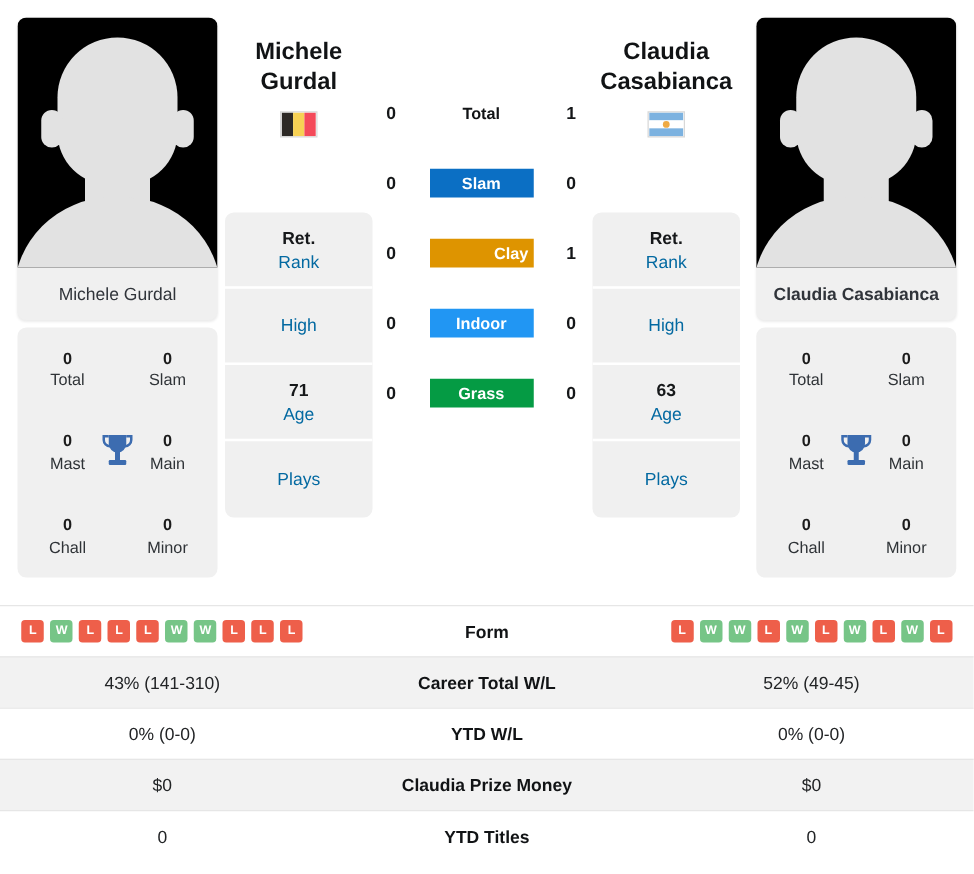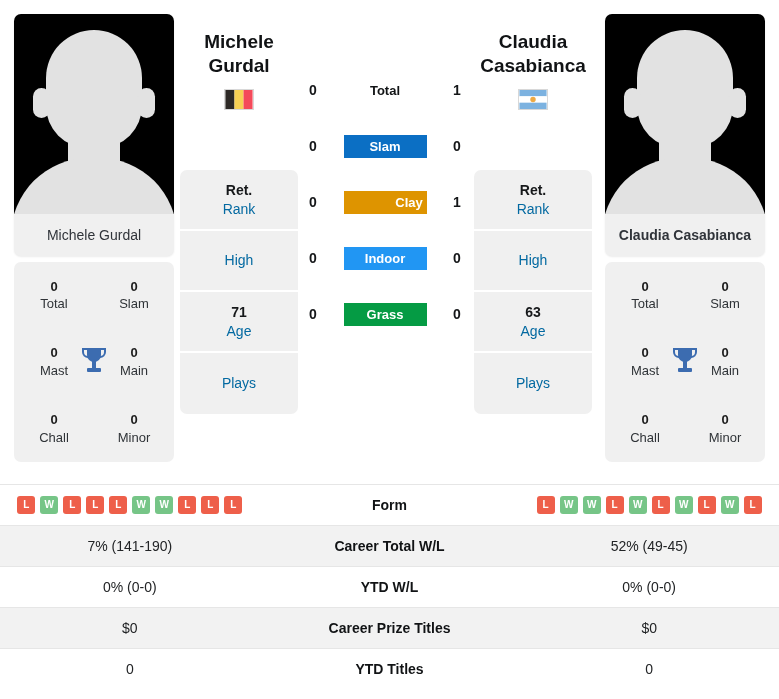--- a/index.html
+++ b/index.html
@@ -425,32 +425,32 @@
           <span class="badge L">L</span>
           <span class="badge W">W</span>
           <span class="badge L">L</span>
           <span class="badge W">W</span>
           <span class="badge L">L</span>
           <span class="badge W">W</span>
           <span class="badge L">L</span>
         </div>
       </div>
       <div class="trow alt">
-        <div class="tcell">7% (141-190)</div>
+        <div class="tcell">43% (141-310)</div>
         <div class="tcell mid">Career Total W/L</div>
         <div class="tcell">52% (49-45)</div>
       </div>
       <div class="trow">
         <div class="tcell">0% (0-0)</div>
         <div class="tcell mid">YTD W/L</div>
         <div class="tcell">0% (0-0)</div>
       </div>
       <div class="trow alt">
         <div class="tcell">$0</div>
-        <div class="tcell mid">Career Prize Titles</div>
+        <div class="tcell mid">Claudia Prize Money</div>
         <div class="tcell">$0</div>
       </div>
       <div class="trow">
         <div class="tcell">0</div>
         <div class="tcell mid">YTD Titles</div>
         <div class="tcell">0</div>
       </div>
     </div>
 
 </div>

